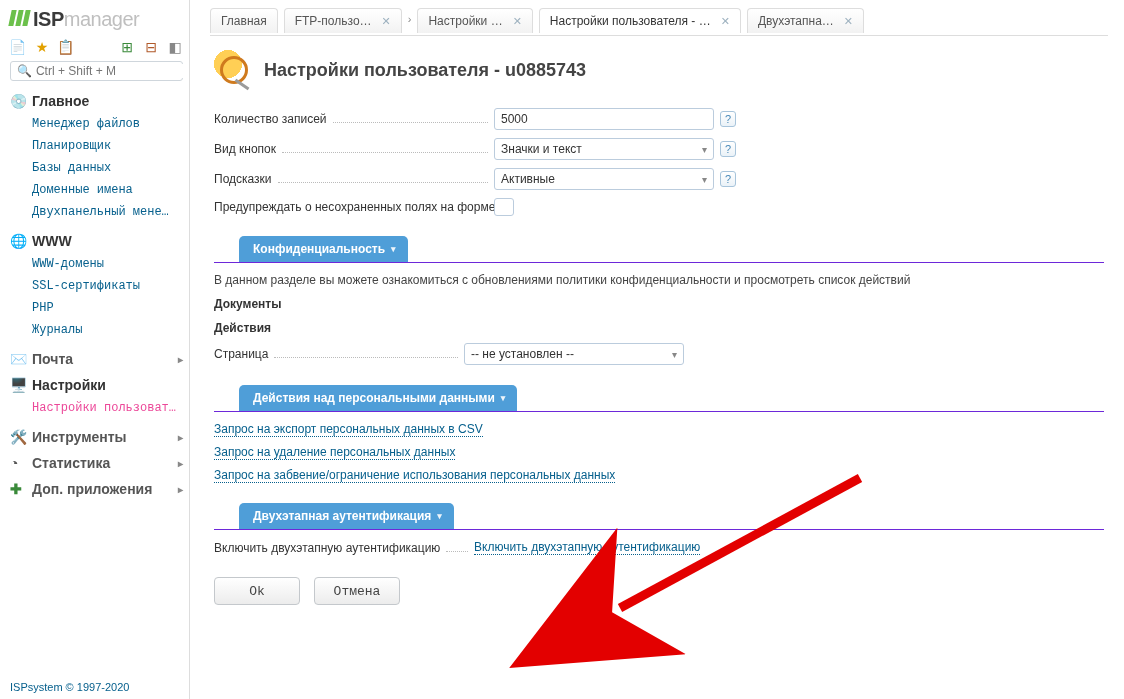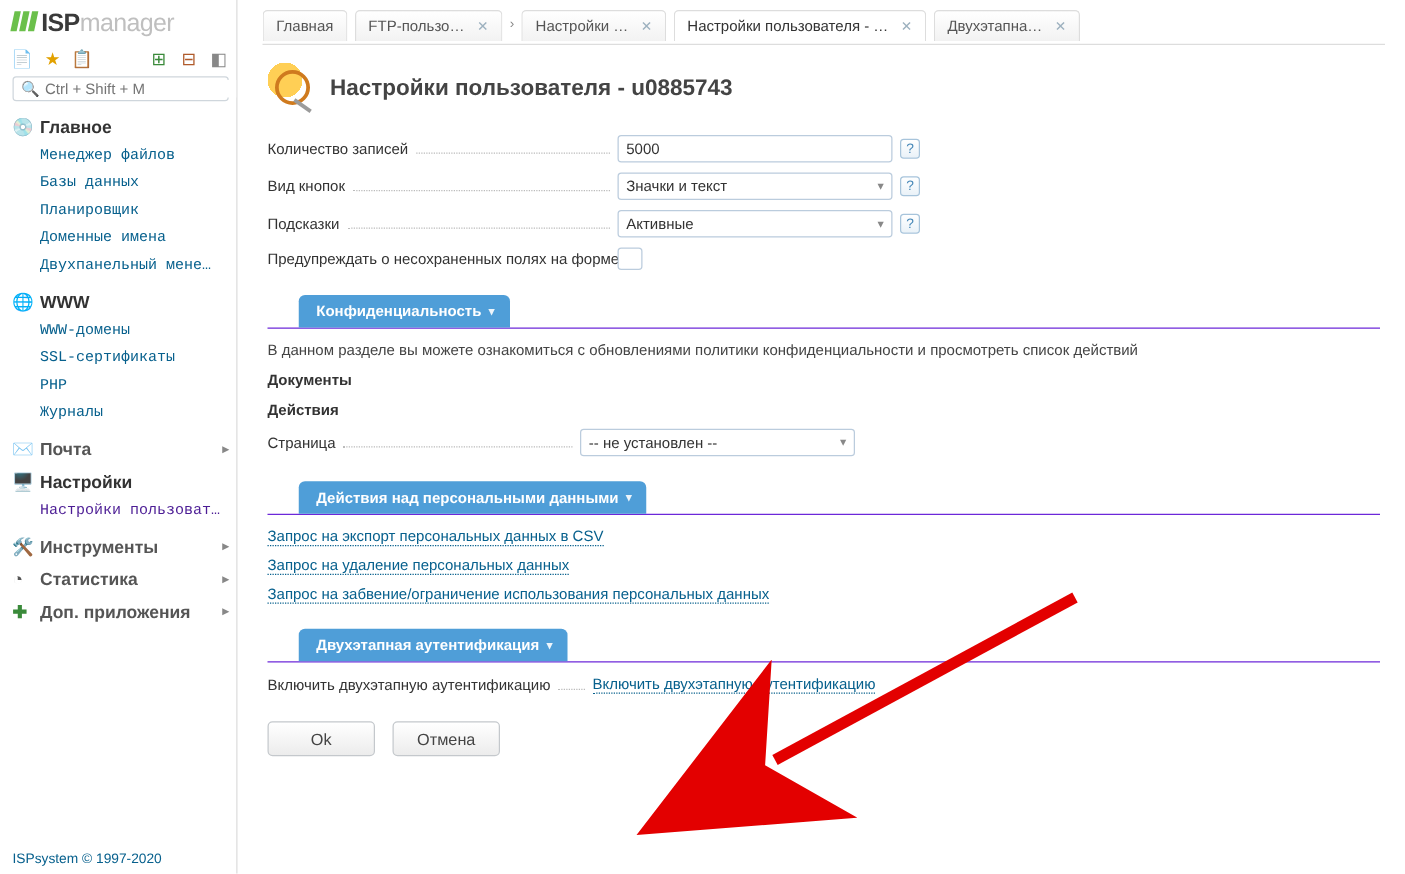--- a/index.html
+++ b/index.html
@@ -115,21 +115,21 @@
   padding:6px 12px 6px 14px; border-radius:5px 5px 0 0; font-size:12px;
 }
 .section-band .pill .tri { font-size:9px; opacity:.9; }
 .note { color:#444; margin:10px 0; }
 .subhead { font-weight:700; margin:10px 0 8px 0; }
 .links a { display:block; margin:8px 0; font-size:12px; border-bottom:1px dotted #07608d; width:fit-content;}
 
 .buttons { display:flex; gap:14px; margin:22px 0 16px 0; }
 .btn {
   min-width:86px; height:28px; border:1px solid #c4c8cc; border-radius:4px;
-  background:linear-gradient(#fff,#ececec); font-size:13px; color:#444; cursor:pointer;
+  background:linear-gradient(#fff,#ececec); font-size:13px; color:#444; cursor:pointer;font-family:Liberation Mono, monospace;
 }
 
 
 .arrow-svg { position:absolute; left:200px; top:0; width:924px; height:699px; pointer-events:none; }
 </style>
 </head>
 <body>
 
 <div class="sidebar">
   <div class="logo">
@@ -158,22 +158,22 @@
     <span style="color:#aaa;margin-right:4px">🔍</span>
     <input type="text" placeholder="Ctrl + Shift + M" style="">
   </div>
 
   <div class="section-head">
     <span class="nav-icon">💿</span>
     <span>Главное</span>
   </div>
   <div class="menu-list">
     <div class="item">Менеджер файлов</div>
+    <div class="item">Планировщик</div>
     <div class="item">Базы данных</div>
-    <div class="item">Планировщик</div>
     <div class="item">Доменные имена</div>
     <div class="item">Двухпанельный мене…</div>
   </div>
 
   <div class="section-head">
     <span class="nav-icon">🌐</span>
     <span>WWW</span>
   </div>
   <div class="menu-list">
     <div class="item">WWW-домены</div>
@@ -186,21 +186,21 @@
     <span class="nav-icon">✉️</span>
     <span>Почта</span>
     <span class="caret">▸</span>
   </div>
 
   <div class="section-head">
     <span class="nav-icon">🖥️</span>
     <span>Настройки</span>
   </div>
   <div class="menu-list">
-    <div class="item" style="color:#4c1d95">Настройки пользоват…</div>
+    <div class="item" style="color:#ec4899">Настройки пользоват…</div>
   </div>
 
   <div class="section-head collapsed">
     <span class="nav-icon">🛠️</span>
     <span>Инструменты</span>
     <span class="caret">▸</span>
   </div>
 
   <div class="section-head collapsed">
     <span class="nav-icon">◔</span>

